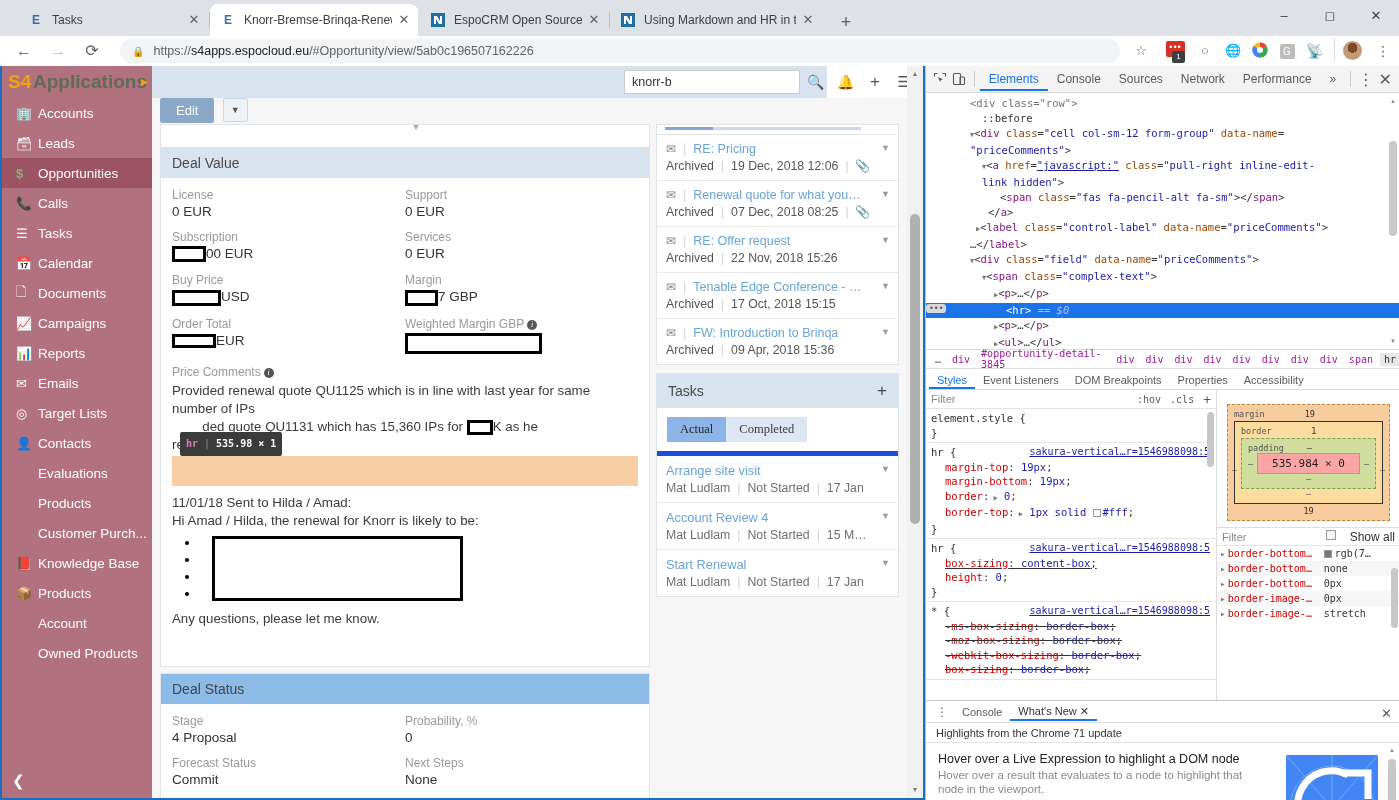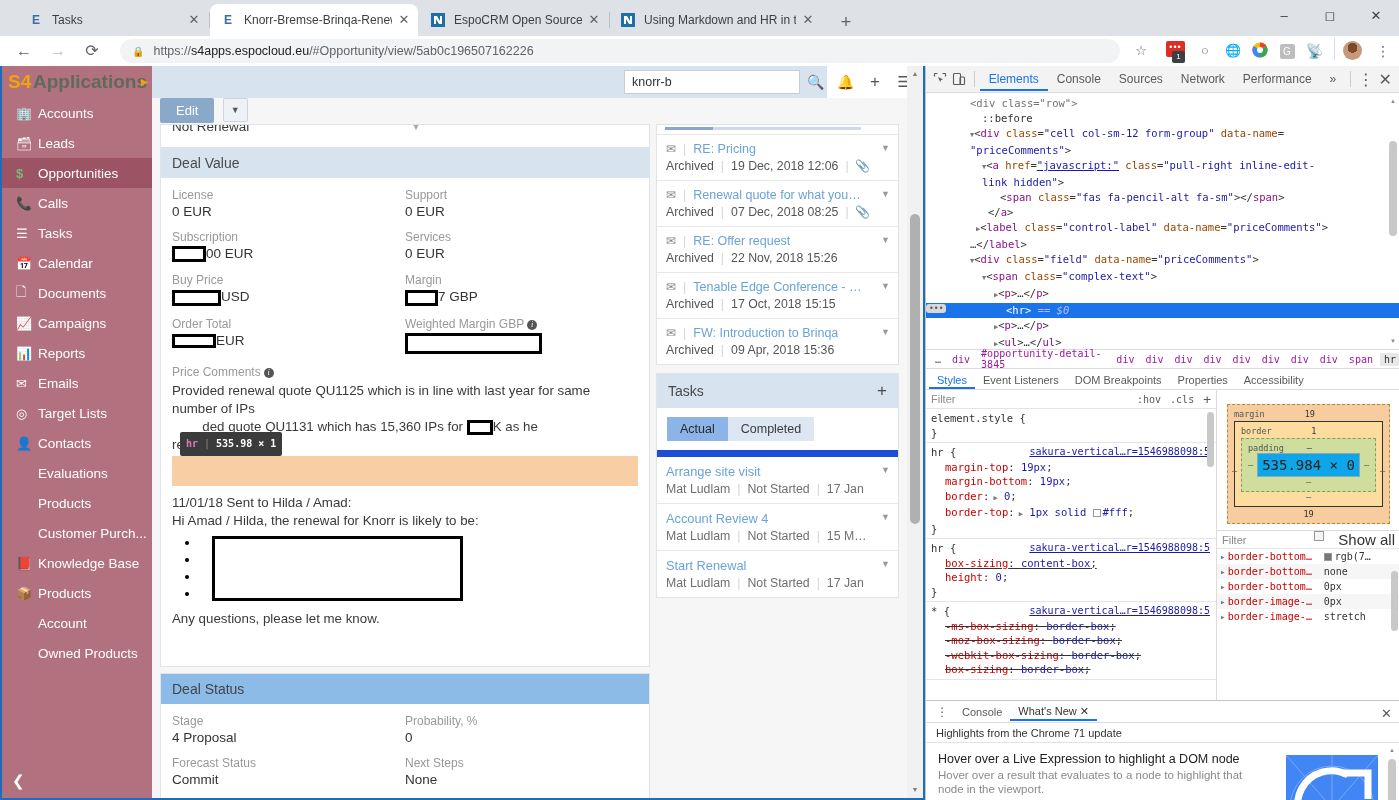--- a/index.html
+++ b/index.html
@@ -110,21 +110,21 @@
   .ebar { color:#d5d5d5; margin-right:7px; }
   .esub { color:#6aa3d8; white-space:nowrap; overflow:hidden; text-overflow:ellipsis;
           max-width:185px; }
   .eline2 { font-size:12.3px; color:#555; margin-top:3px; display:flex; align-items:center; }
   .eline2 .sep { color:#d5d5d5; margin:0 7px; }
   .eclip { color:#999; margin-left:7px; font-size:12px; }
   .ecaret { position:absolute; right:8px; top:8px; color:#999; font-size:9px; }
 
   .tasks-h { background:#d8e3f0; display:flex; align-items:center; justify-content:space-between;
              padding:7px 11px; font-size:14px; color:#4a4a4a; }
-  .tbtns { padding:9px 10px 9px 10px; border-bottom:7px solid #1d4ed8; }
+  .tbtns { padding:9px 10px 9px 10px; border-bottom:5px solid #1d4ed8;font-family:Liberation Serif, serif; }
   .tbtn { display:inline-block; font-size:12.5px; padding:5px 13px; color:#3a3a3a; background:#dde7f4; }
   .tbtn.sel { background:#8cb4e8; color:#2a2a2a; }
   .trow { border-bottom:1px solid #e8e8e8; padding:7px 9px; position:relative; }
   .trow:last-child { border-bottom:none; }
   .tname2 { font-size:12.8px; color:#6aa3d8; }
   .tmeta { font-size:12.3px; color:#6f6f6f; margin-top:3px; display:flex; align-items:center; }
   .tmeta .sep { color:#d5d5d5; margin:0 7px; }
 
   
   .pagescroll { position:absolute; right:0; top:0; width:16px; height:732px; background:#f1f1f1; }
@@ -199,30 +199,30 @@
   .stsb { position:absolute; right:1px; top:22px; width:9px; height:160px; }
   .stsb .th2 { position:absolute; left:1px; top:0; width:7px; height:55px; background:#c8c8c8; border-radius:4px; }
 
   .dt-computed { position:absolute; left:290px; top:323px; width:184px; height:311px;
                  border-top:1px solid #dcdcdc; border-left:1px solid #dcdcdc; background:#fff; }
   .boxmodel { padding:14px 10px 6px 10px; }
   .bm-margin { border:1px dashed #b58a3a; background:#f7cc9f; padding:4px 6px; position:relative;
                text-align:center; }
   .bm-border { border:1px solid #333; background:#fddca0; padding:4px 6px; margin-top:2px; }
   .bm-padding { border:1px dashed #8a9a5b; background:#cfdd9d; padding:4px 6px; margin-top:2px; }
-  .bm-content { background:#0ea5e9; border:1px solid #8aa8bb; font-size:14px; color:#222;
+  .bm-content { background:#fca5a5; border:1px solid #8aa8bb; font-size:11px; color:#222;
                 padding:3px 0; text-align:center; font-family:"DejaVu Sans Mono", monospace; }
   .bm-lbl { font-size:8.5px; color:#555; text-align:left; font-family:"DejaVu Sans Mono", monospace; }
   .bm-num { font-size:8.5px; color:#333; font-family:"DejaVu Sans Mono", monospace; }
   .bm-row { display:flex; align-items:center; justify-content:space-between; }
   .bm-dash { font-size:8.5px; color:#555; text-align:center; font-family:"DejaVu Sans Mono", monospace;}
   .cp-filter { height:19px; display:flex; align-items:center; border-top:1px solid #dcdcdc;
                border-bottom:1px solid #e5e5e5; padding:0 5px; font-size:11px; color:#8a8a8a; }
   .cp-filter .shall { margin-left:auto; display:flex; gap:14px; color:#333;
-                      font-size:15px; }
+                      font-size:12px; }
   .cbox { width:10px; height:10px; border:1px solid #999; background:#f5f5f5; display:inline-block; }
   .cprow { display:flex; align-items:center; font-family:"DejaVu Sans Mono", monospace;
            font-size:10px; padding:2px 4px; }
   .cprow:nth-child(even) { background:#f6f6f6; }
   .cprow .tri2 { color:#7a7a7a; font-size:6px; margin-right:3px; }
   .cprow .cpn { color:#c80000; width:96px; overflow:hidden; white-space:nowrap; }
   .cprow .cpv { color:#333; display:flex; align-items:center; gap:3px;}
   .cpsb { position:absolute; right:1px; top:14px; width:9px; height:130px; }
   .cpsb .th3 { position:absolute; left:1px; top:8px; width:7px; height:60px; background:#c8c8c8; border-radius:4px; }
 
@@ -437,21 +437,20 @@
 
       <div class="editbar">
         <span class="btn-edit">Edit</span>
         <span class="btn-caret">▼</span>
       </div>
 
       <div class="leftcol">
 
         <div class="panel" style="margin-bottom:0;border-bottom:none;">
           <div style="padding:0 11px;height:22px;overflow:hidden;position:relative;">
-            <div style="font-size:13.5px;color:#3a3a3a;margin-top:-6px;">Not Renewal</div>
             <div style="position:absolute;left:250px;top:-4px;color:#aaa;font-size:10px;">▼</div>
           </div>
         </div>
 
         <div class="panel">
           <div class="panel-h">Deal Value</div>
           <div class="panel-b">
 
             <div class="frow">
               <div class="fcell">

